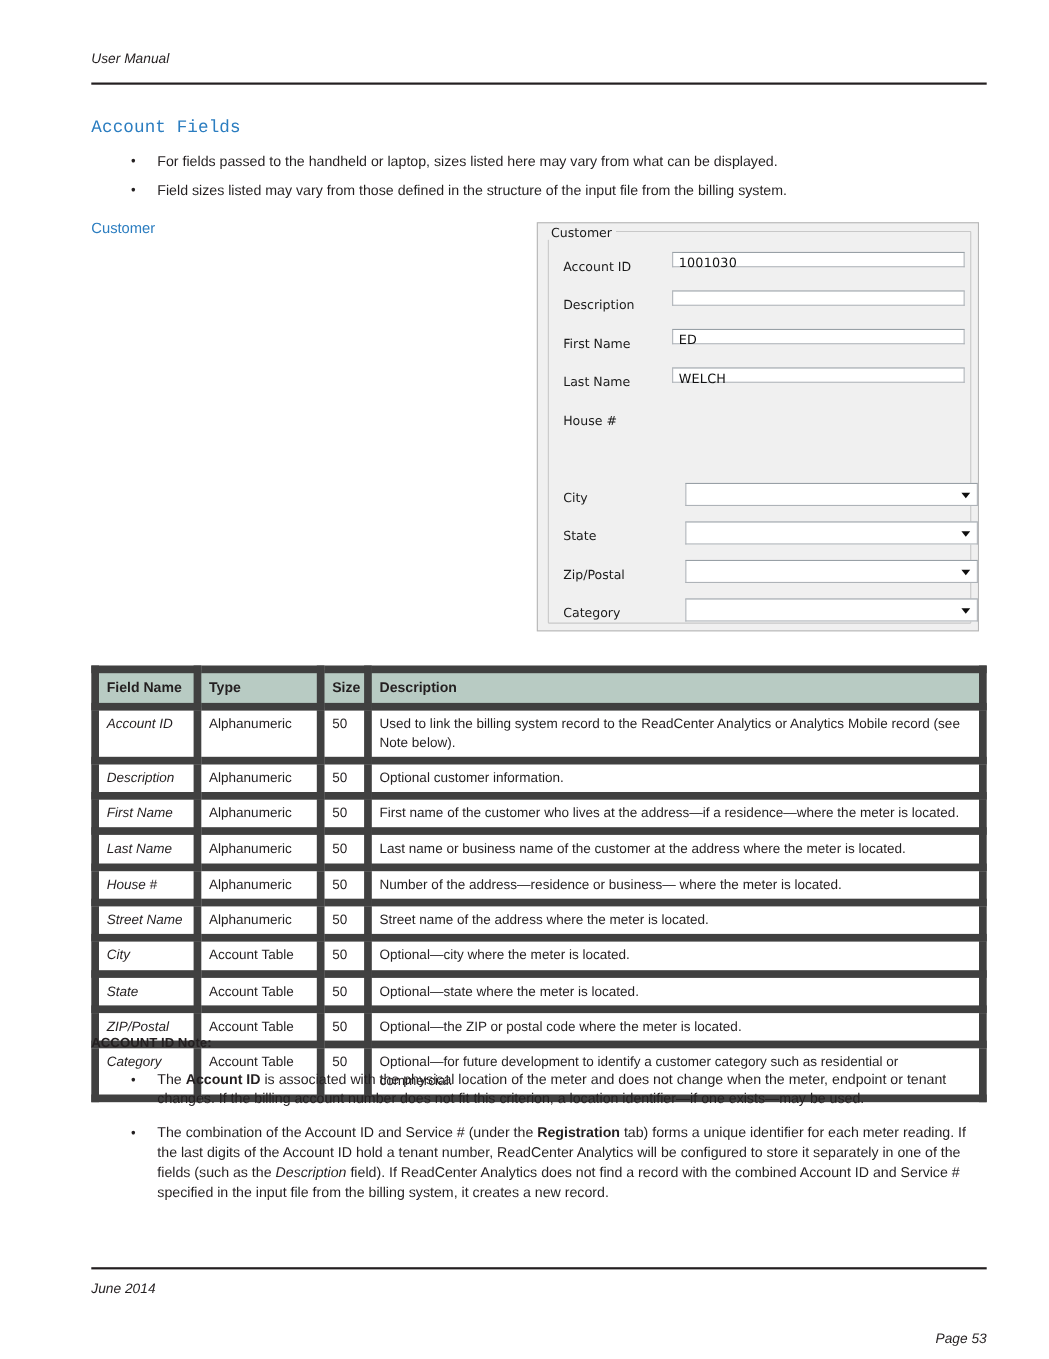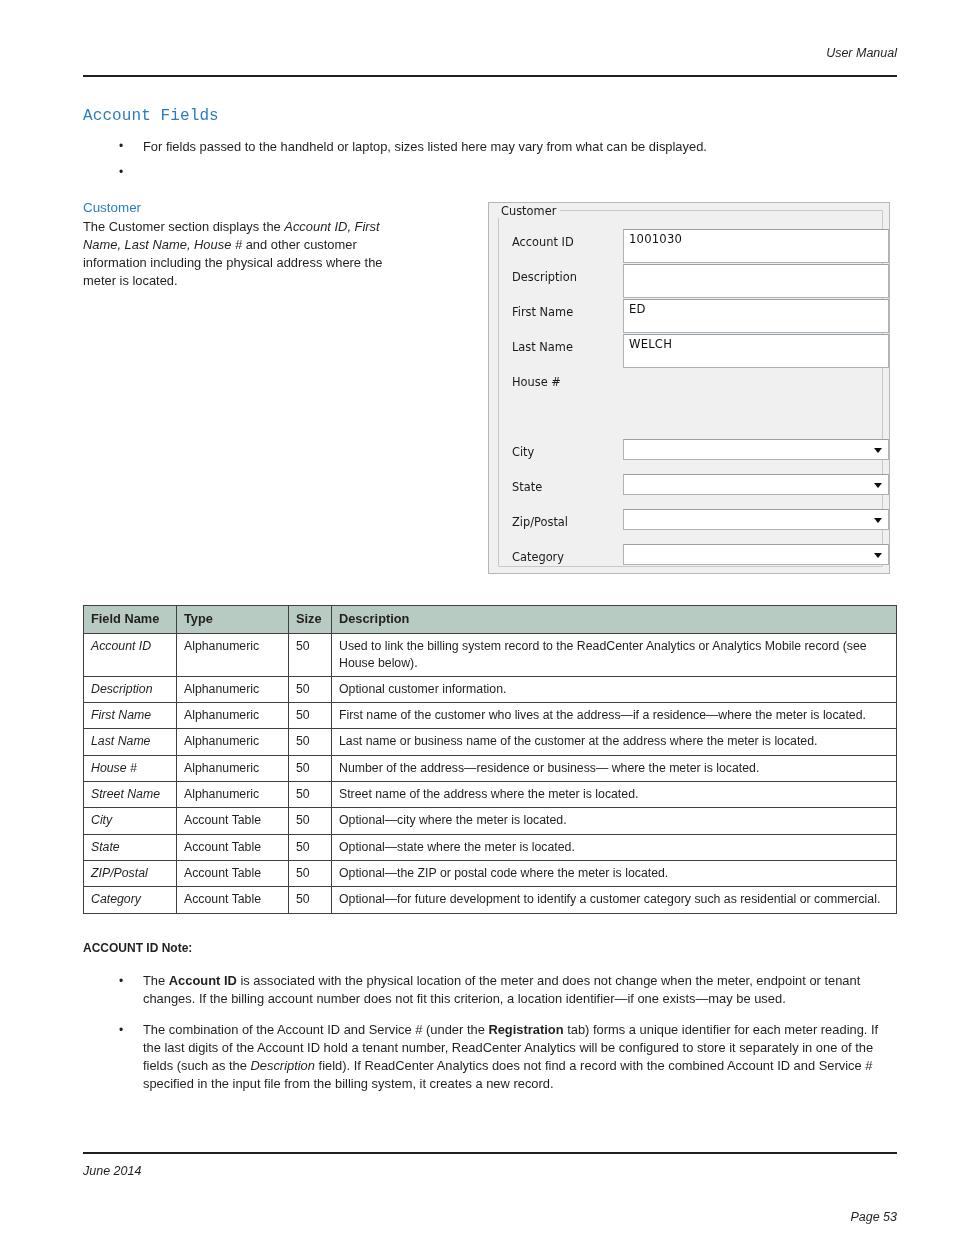--- a/index.html
+++ b/index.html
@@ -20,21 +20,20 @@
     left: 0; top: 0;
     width: 954px;
     height: 1235px;
   }
 
   
   .hdr {
     position: absolute;
     left: 83px; top: 46px;
     width: 814px;
-    text-align: right;
     font-style: italic;
     font-size: 12.5px;
     color: #231f20;
   }
   .rule-top {
     position: absolute;
     left: 83px; top: 75px;
     width: 814px;
     height: 2.2px;
     background: #231f20;
@@ -124,23 +123,23 @@
   .flabel {
     position: absolute;
     left: 13px; top: 6px;
     font-family: "DejaVu Sans", sans-serif;
     font-size: 11.4px;
     color: #1a1a1a;
     white-space: nowrap;
   }
   .finput {
     position: absolute;
-    left: 124px; top: 0;
+    left: 112px; top: 0;
     width: 266px;
-    height: 34px;
+    height: 14px;
     background: #ffffff;
     border: 1px solid #aeb3b8;
     border-top-color: #98a0a6;
     box-sizing: border-box;
   }
   .finput .val {
     position: absolute;
     left: 5px; top: 2px;
     font-family: "DejaVu Sans", sans-serif;
     font-size: 11.6px;
@@ -178,21 +177,21 @@
   
   .tbl {
     position: absolute;
     left: 83px; top: 605px;
     width: 814px;
     border-collapse: collapse;
     table-layout: fixed;
     font-size: 12.3px;
   }
   .tbl th, .tbl td {
-    border: 1px solid #404040;
+    border: 7px solid #404040;
     padding: 4px 7px 5px 7px;
     vertical-align: top;
     line-height: 16.3px;
   }
   .tbl th {
     background: #b8cbc3;
     font-weight: bold;
     font-size: 12.8px;
     text-align: left;
     padding-top: 5px;
@@ -254,27 +253,25 @@
 
   <div class="h1">Account Fields</div>
 
   <div class="bullets-top">
     <div class="bullet">
       <span class="dot">•</span>
       <span>For fields passed to the handheld or laptop, sizes listed here may vary from what can be displayed.</span>
     </div>
     <div class="bullet">
       <span class="dot">•</span>
+      <span>Field sizes listed may vary from those defined in the structure of the input file from the billing system.</span>
     </div>
   </div>
 
   <div class="cust-head">Customer</div>
-  <div class="cust-body">
-    <span>The Customer section displays the </span><span class="it">Account ID, First Name, Last Name, House #</span><span> and other customer information including the physical address where the meter is located.</span>
-  </div>
 
   <div class="shot">
     <div class="shot-inner">
 
       <div class="frow" style="top:18px">
         <span class="flabel">Account ID</span>
         <div class="finput">
           <span class="val">1001030</span>
         </div>
       </div>
@@ -354,21 +351,21 @@
         <th>Type</th>
         <th class="c-size">Size</th>
         <th>Description</th>
       </tr>
     </thead>
     <tbody>
       <tr>
         <td class="c-field">Account ID</td>
         <td>Alphanumeric</td>
         <td class="c-size">50</td>
-        <td>Used to link the billing system record to the ReadCenter Analytics or Analytics Mobile record (see House below).</td>
+        <td>Used to link the billing system record to the ReadCenter Analytics or Analytics Mobile record (see Note below).</td>
       </tr>
       <tr>
         <td class="c-field">Description</td>
         <td>Alphanumeric</td>
         <td class="c-size">50</td>
         <td>Optional customer information.</td>
       </tr>
       <tr>
         <td class="c-field">First Name</td>
         <td>Alphanumeric</td>

